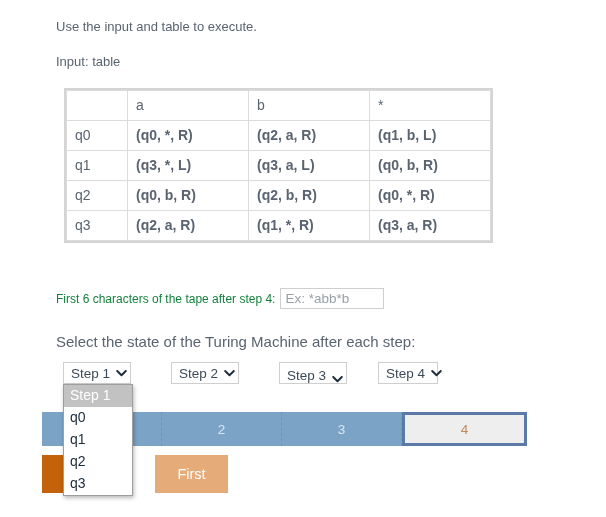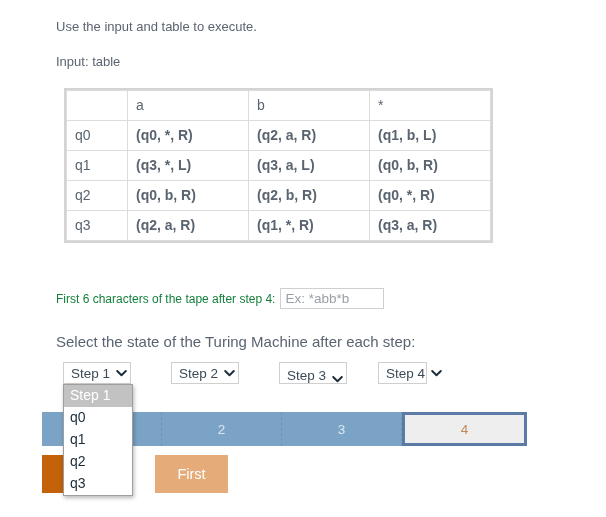--- a/index.html
+++ b/index.html
@@ -120,21 +120,21 @@
   .step-select .chevron {
     margin-left: 6px;
     display: inline-block;
     line-height: 0;
   }
   .step-select .chevron svg { display: block; }
 
   #sel-1 { width: 68px; margin-right: 40px; }
   #sel-2 { width: 68px; margin-right: 40px; }
   #sel-3 { width: 68px; margin-right: 31px; align-items: flex-end; }
-  #sel-4 { width: 49px; }
+  #sel-4 { width: 60px; }
 
   
   #dropdown-list {
     position: absolute;
     left: 63px;
     top: 384px;
     width: 68px;
     background: #ffffff;
     border: 1px solid #9e9e9e;
     box-shadow: 1px 2px 4px rgba(0,0,0,0.28);

